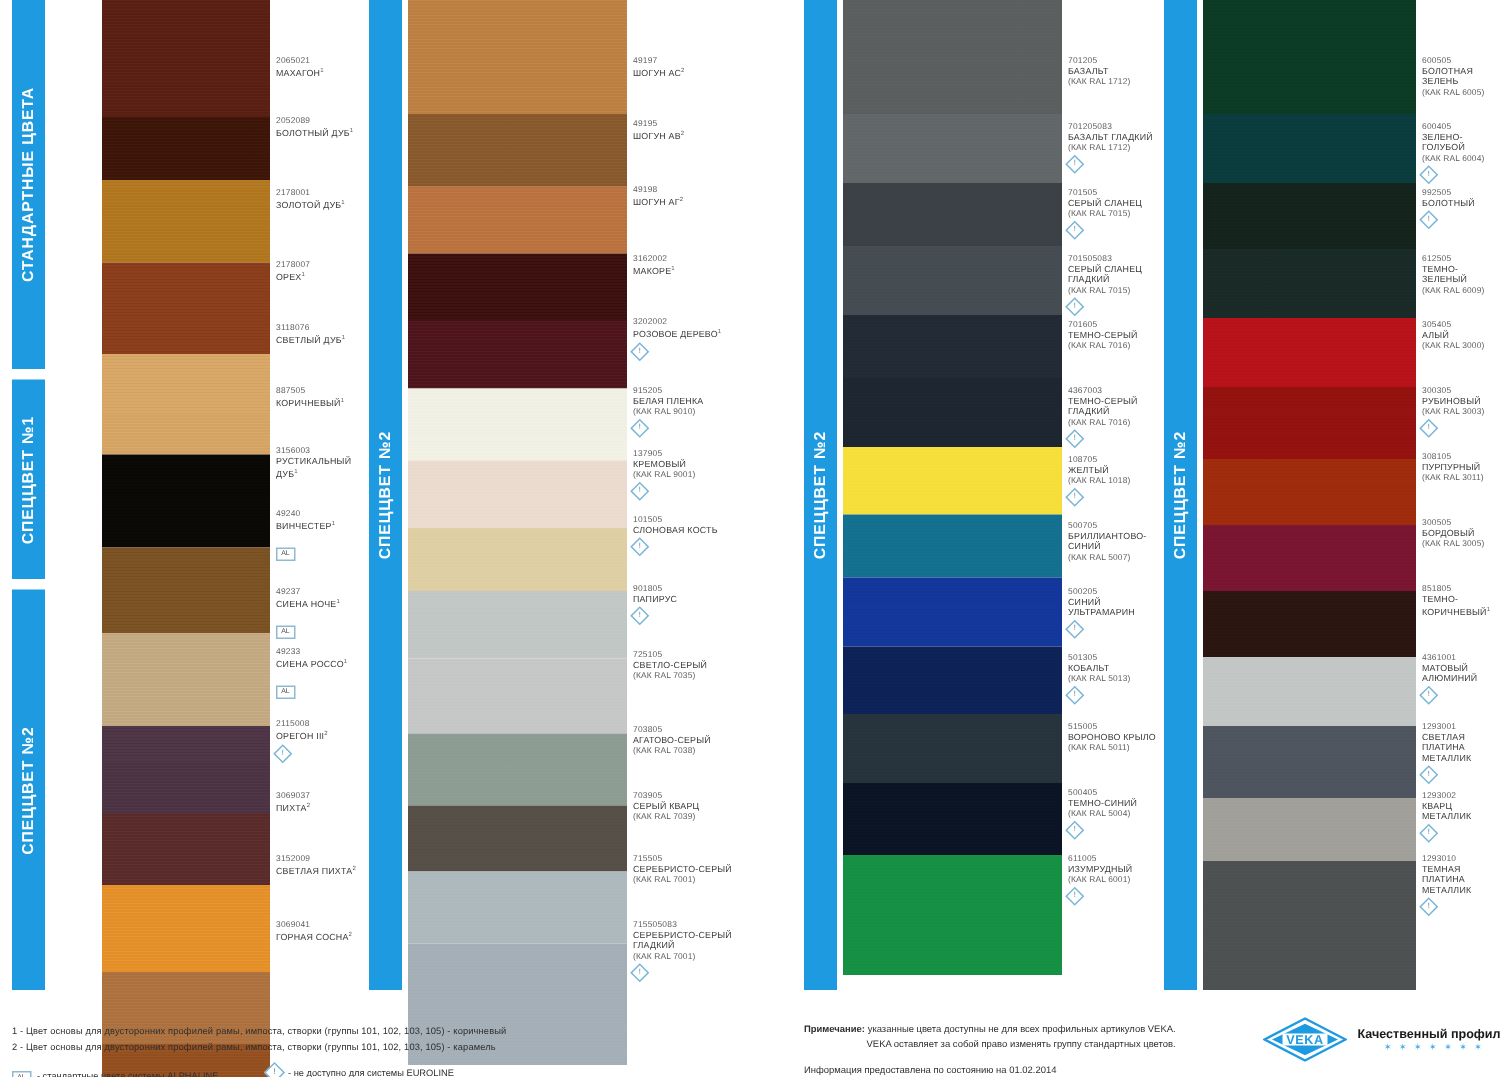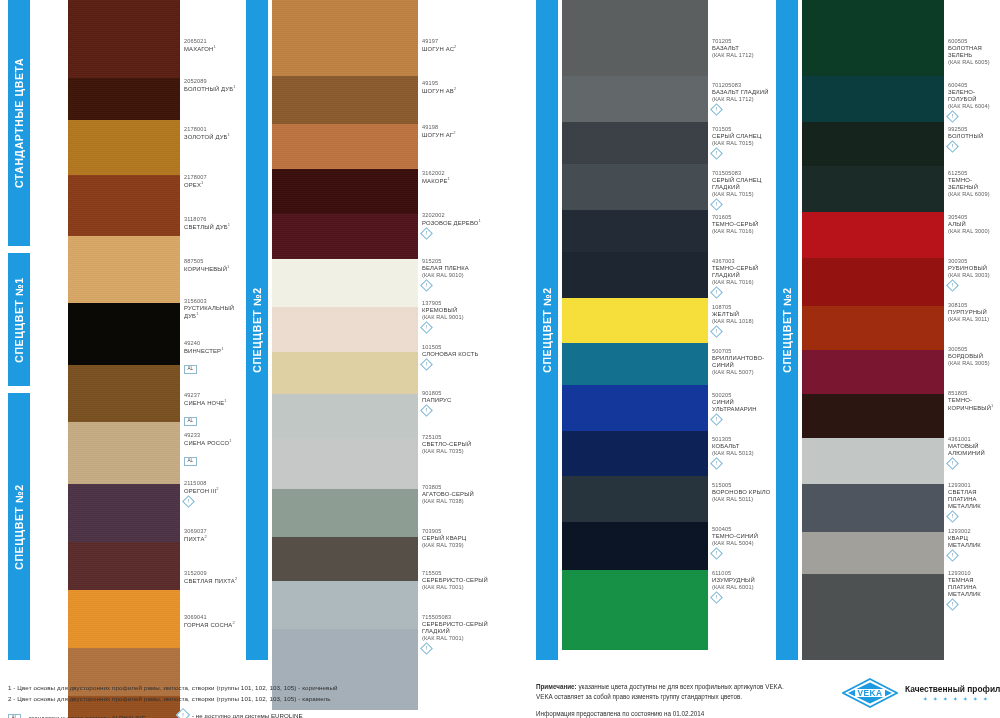--- a/index.html
+++ b/index.html
@@ -63,21 +63,21 @@
     position:relative; background:#fff;
   }
   .badge-dm i {
     position:absolute; inset:0;
     transform:rotate(-45deg);
     display:flex; align-items:center; justify-content:center;
     font-style:normal; font-size:5px; color:#4a7e99; line-height:1;
   }
 
   
-  .footer { position:absolute; left:0; top:662px; width:1000px; height:56px; }
+  .footer { position:absolute; left:0; top:662px; width:1000px; height:56px;text-align:right; }
   .fn { position:absolute; font-size:6.2px; color:#2f2f2f; letter-spacing:.1px; white-space:nowrap; }
   .fn-1 { left:8px; top:22px; }
   .fn-2 { left:8px; top:33px; }
   .key-al { position:absolute; left:8px; top:50px; display:flex; align-items:center; gap:4px; }
   .key-dm { position:absolute; left:178px; top:48px; display:flex; align-items:center; gap:4px; }
   .key-txt { font-size:6.2px; color:#2f2f2f; white-space:nowrap; }
   .key-dmond { width:10px; height:10px; border:1px solid #79b6d6; transform:rotate(45deg); position:relative; background:#fff; }
   .key-dmond i { position:absolute; inset:0; transform:rotate(-45deg); display:flex; align-items:center; justify-content:center; font-style:normal; font-size:5.5px; color:#4a7e99; }
 
   .note { position:absolute; left:536px; top:20px; font-size:6.3px; color:#2f2f2f; line-height:1.55; white-space:nowrap; }

